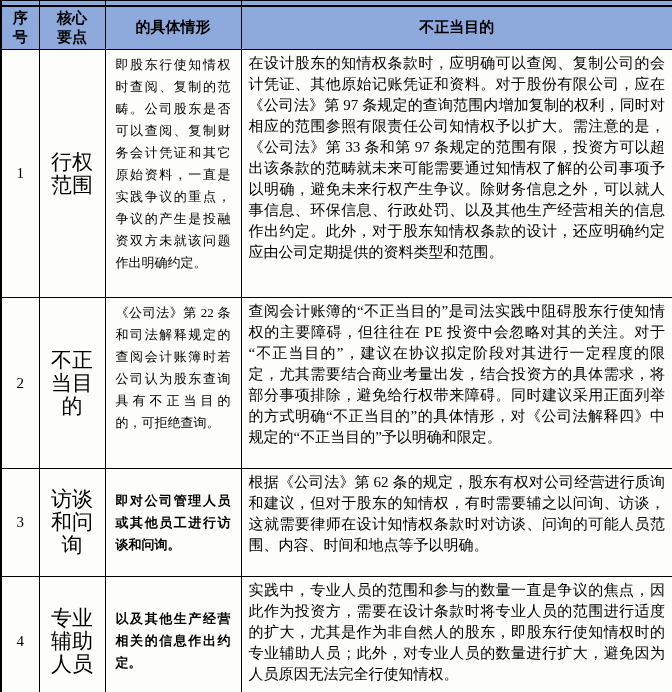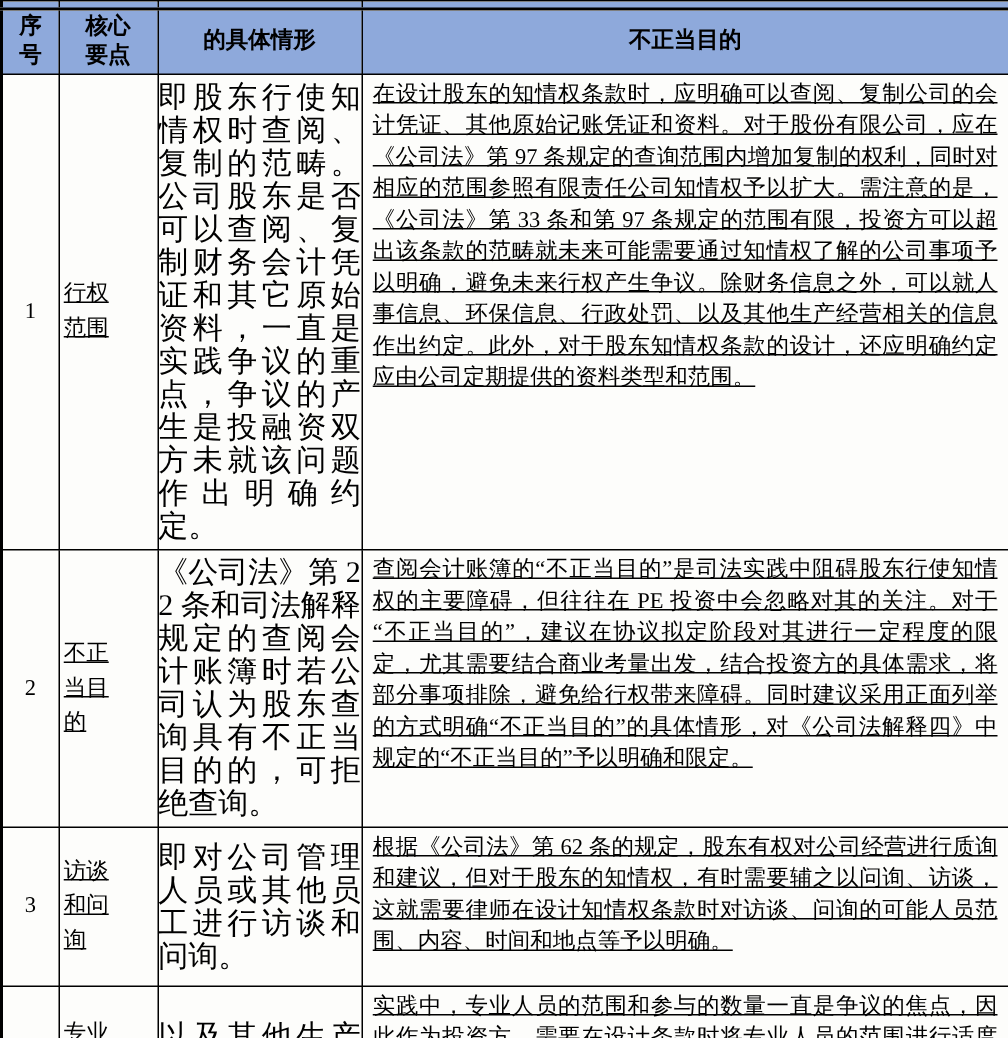--- a/index.html
+++ b/index.html
@@ -42,48 +42,46 @@
     vertical-align: middle;
     white-space: pre-line;
     padding: 2px 2px;
   }
   td.num-cell {
     text-align: center;
     vertical-align: middle;
     font-size: 15px;
   }
   td.point-cell {
-    text-align: left;
+    text-align: center;
     vertical-align: middle;
-    font-size: 15px;
+    font-size: 21px;
     line-height: 23px;
     white-space: pre-line;
     padding: 2px 3px;
-    text-decoration: underline;
   }
   td.content-cell {
-    font-size: 20px;
+    font-size: 13px;
     line-height: 22px;
     text-align: justify;
     text-align-last: left;
-    padding: 4px 0;
+    padding: 4px 10px;
     word-break: break-all;
   }
   td.design-cell {
     font-size: 15px;
     line-height: 21px;
     text-align: justify;
     text-align-last: left;
     vertical-align: top;
-    padding: 3px 7px 0 7px;
+    padding: 3px 7px 20px 7px;
     word-break: break-all;
-    text-decoration: underline;
   }
   .va-top { vertical-align: top; }
-  .va-mid { vertical-align: middle; }
+  .va-mid { vertical-align: middle; font-weight: bold; }
   tr.r1 { height: 248px; }
   tr.r2 { height: 162px; }
   tr.r3 { height: 106px; }
   tr.r4 { height: 111px; }
 </style>
 </head>
 <body>
 
 <table class="doc-table">
   <colgroup>

